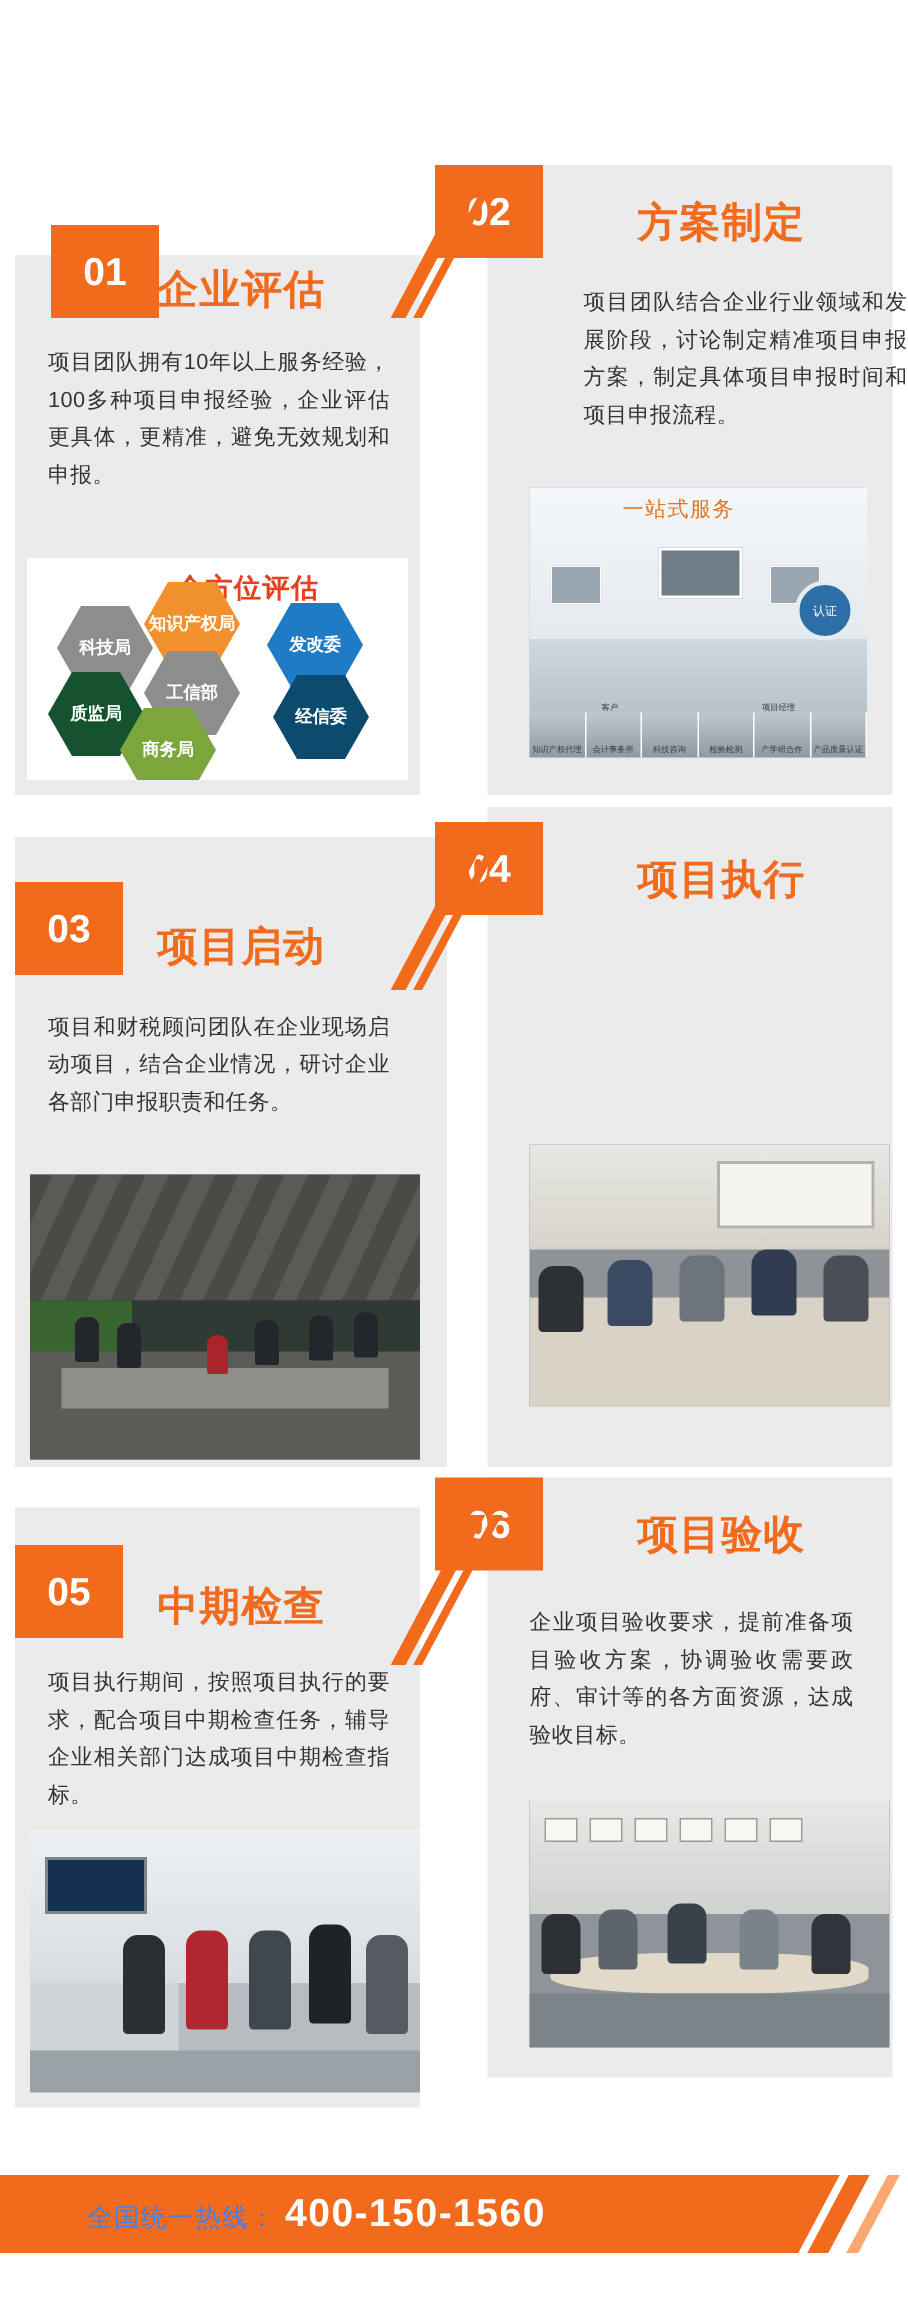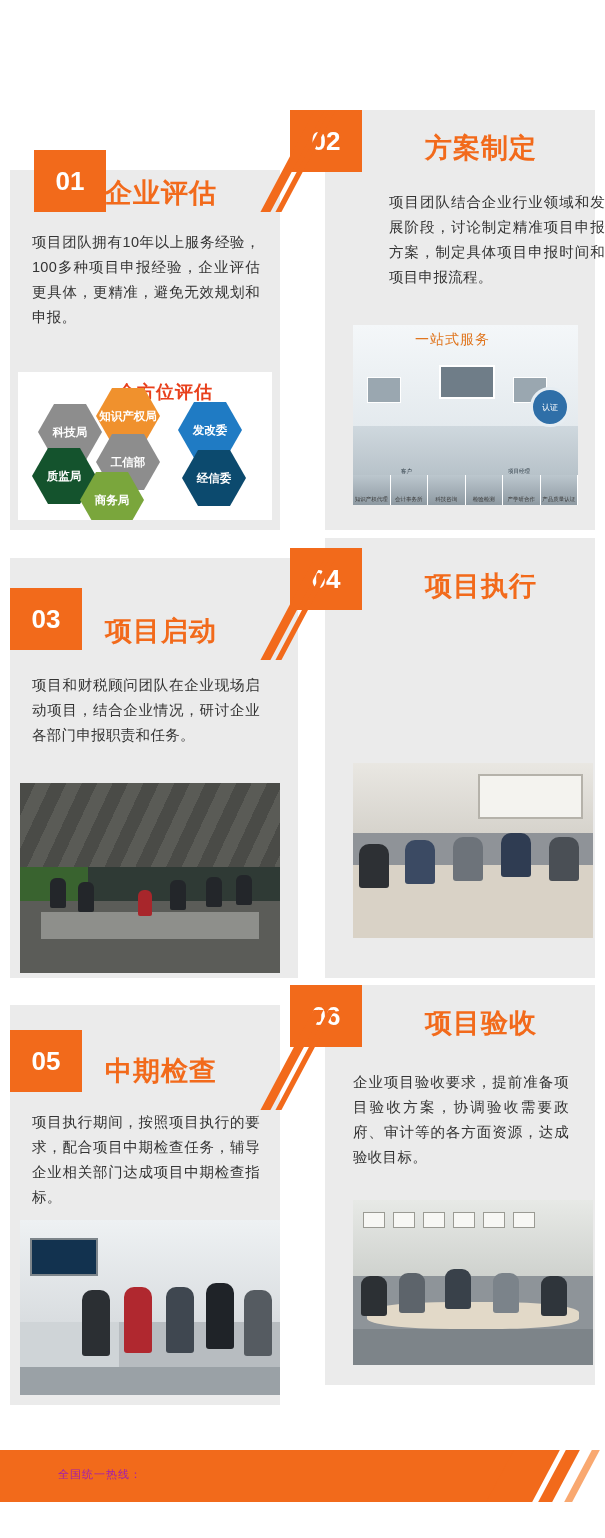--- a/index.html
+++ b/index.html
@@ -261,22 +261,22 @@
   .ftr-acc2 {
     position: absolute;
     left: 578px; top: 0;
     width: 8px; height: 52px;
     background: #f9a870;
     transform: skewX(-28deg);
   }
   .ftr-label {
     position: absolute;
     left: 58px; top: 17px;
-    color: #a21caf;
-    font-size: 11px;
+    color: #3b82f6;
+    font-size: 17px;
     letter-spacing: 1px;
   }
   .ftr-phone {
     position: absolute;
     left: 190px; top: 10px;
     color: #ffffff;
     font-size: 26px;
     font-weight: bold;
     letter-spacing: 1px;
   }
@@ -422,15 +422,16 @@
   <div class="stripe" style="left:302px; top:560px; width:6px; height:100px;"></div>
   <div class="stripe" style="left:287px; top:1010px; width:10px; height:100px;"></div>
   <div class="stripe" style="left:302px; top:1010px; width:6px; height:100px;"></div>
 
   <div class="footer">
     <div class="ftr-bar"></div>
     <div class="ftr-skew"></div>
     <div class="ftr-acc1"></div>
     <div class="ftr-acc2"></div>
     <div class="ftr-label">全国统一热线：</div>
+    <div class="ftr-phone">400-150-1560</div>
   </div>
 
 </div>
 
 </body></html>

